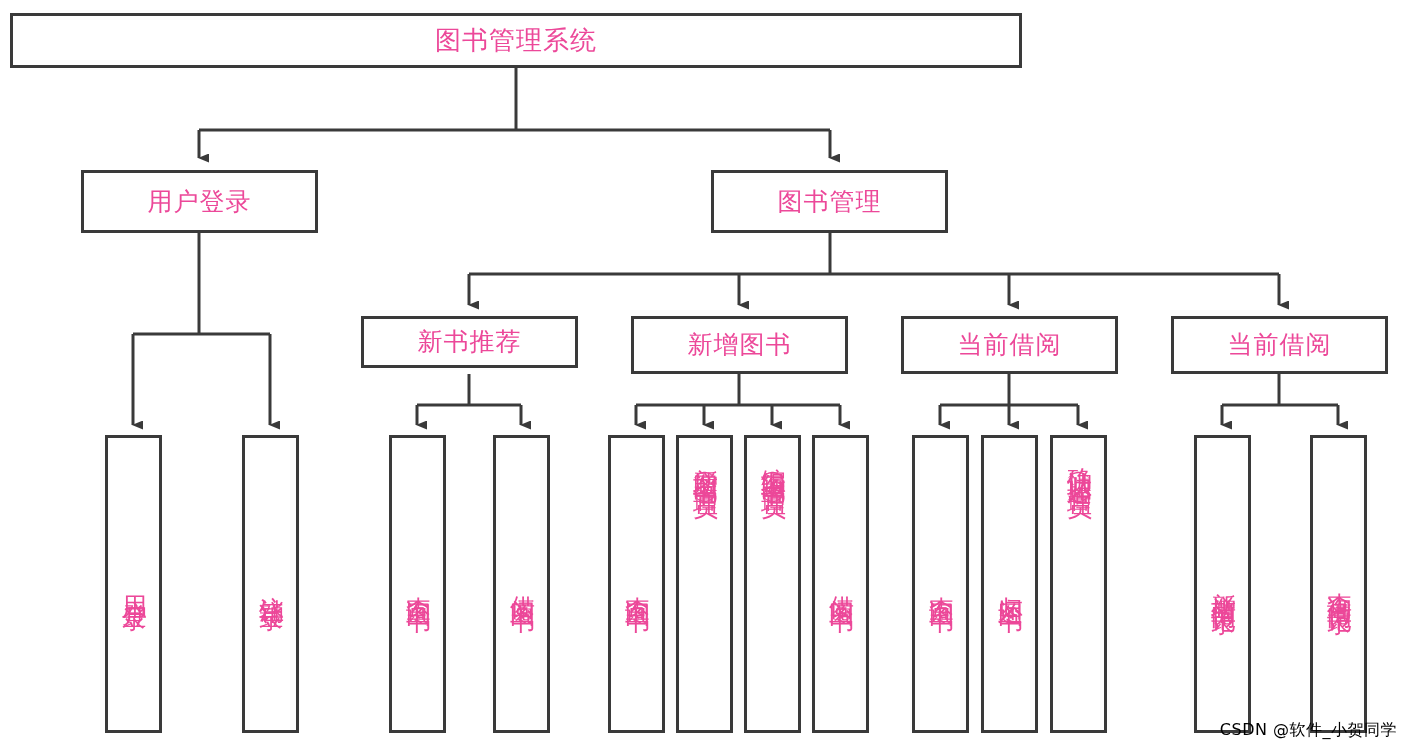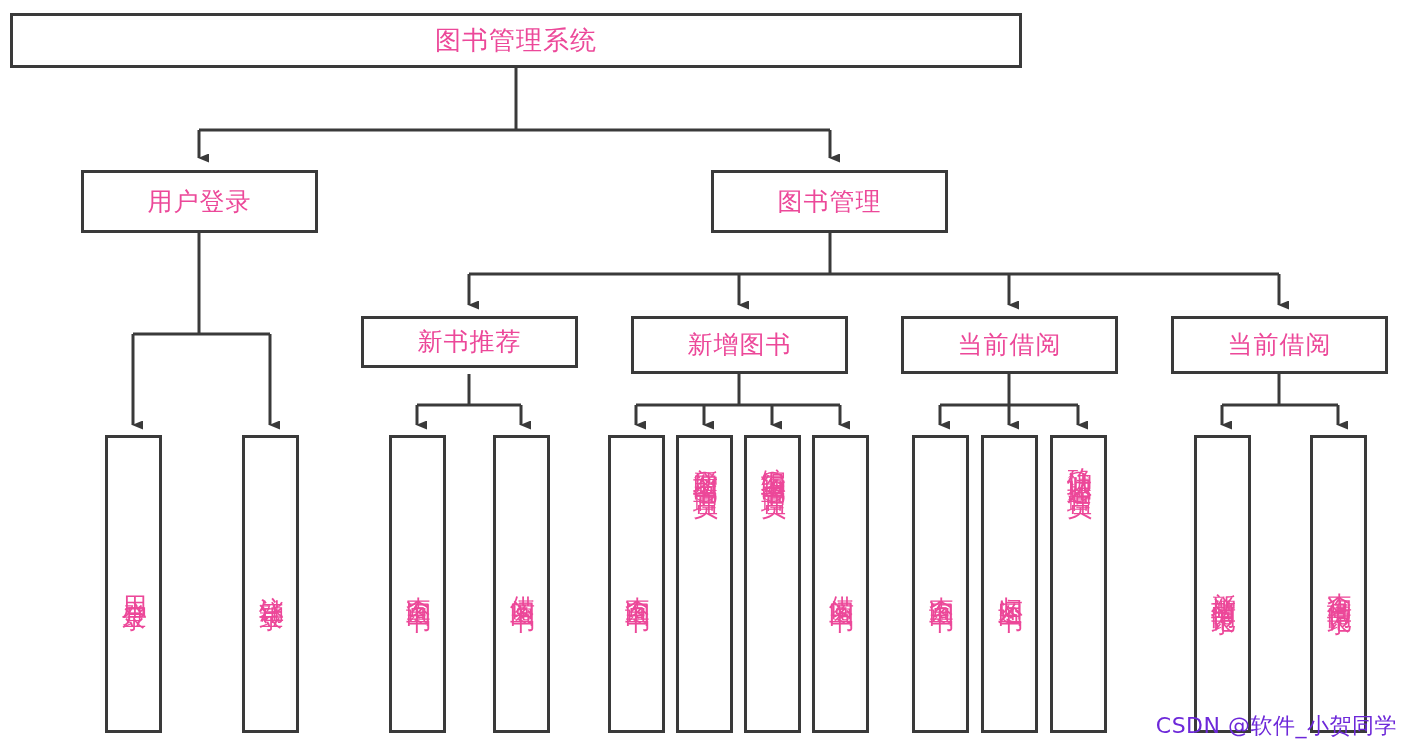--- a/index.html
+++ b/index.html
@@ -61,22 +61,22 @@
     white-space: pre;
   }
   .node.vert.center {
     align-items: center;
     padding-top: 0;
   }
   .watermark {
     position: absolute;
     right: 8px;
     bottom: 6px;
-    font-size: 22px;
-    color: #6d28d9;
+    font-size: 16px;
+    color: #000000;
     letter-spacing: 0.5px;
     white-space: nowrap;
   }
 </style>
 </head>
 <body>
 
 <div id="canvas">
 
   <svg class="wires" viewBox="0 0 1405 747">

